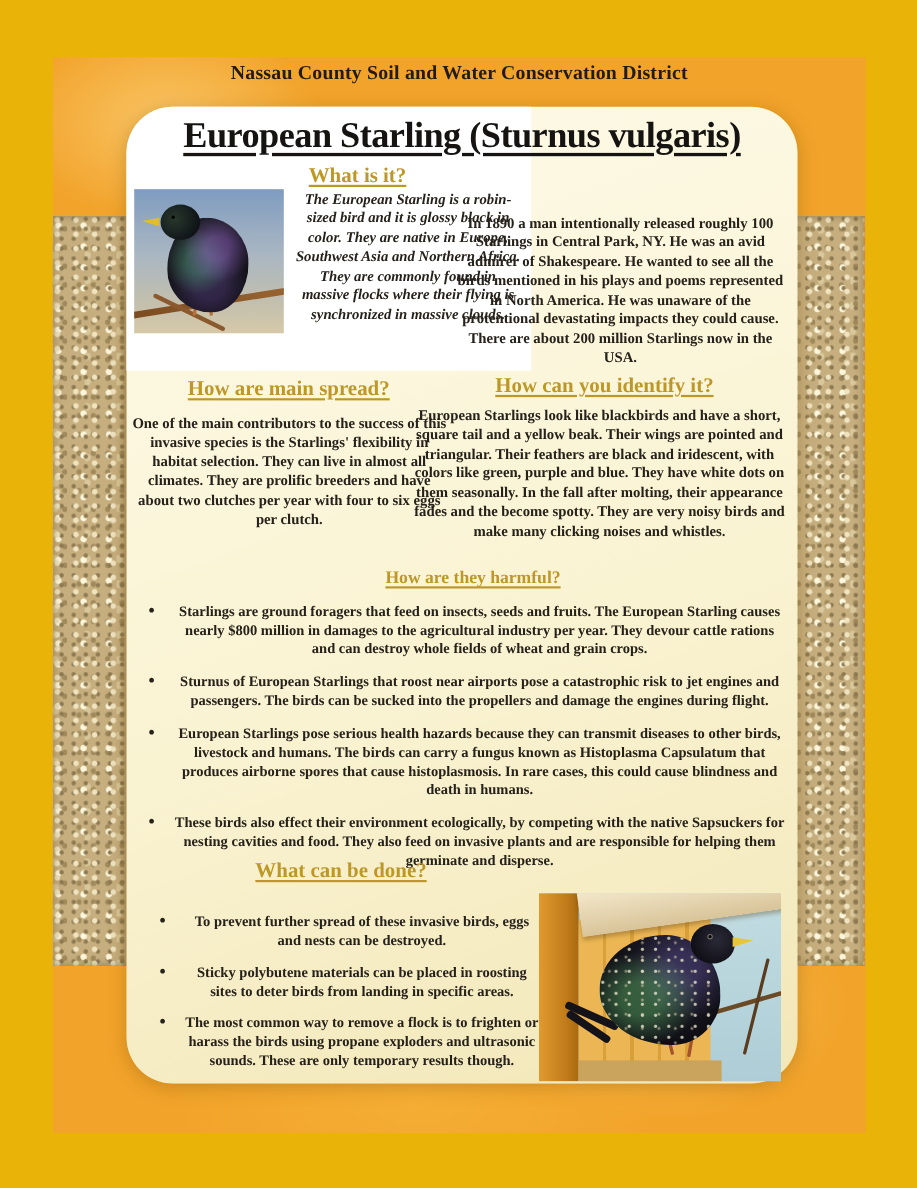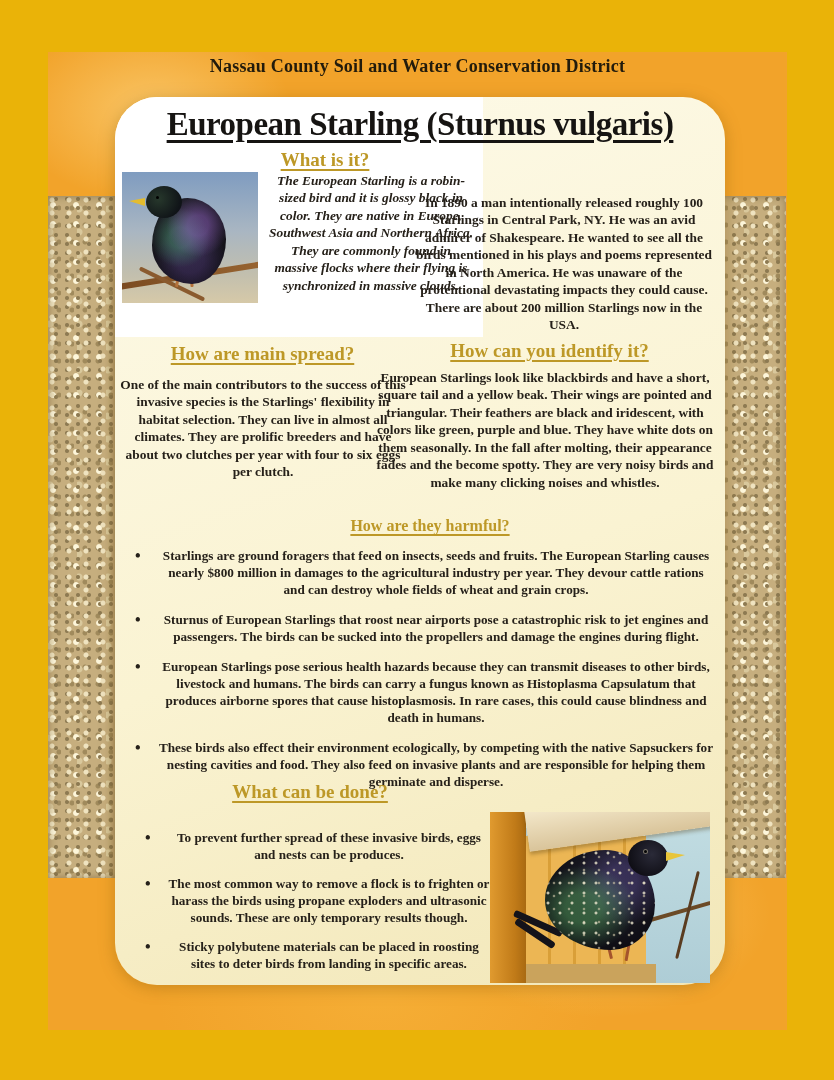--- a/index.html
+++ b/index.html
@@ -176,23 +176,23 @@
 
     <li><span>Starlings are ground foragers that feed on insects, seeds and fruits. The European Starling causes nearly $800 million  in damages to the agricultural industry per year. They devour cattle rations and can destroy whole fields of wheat and grain crops.</span></li>
         <li><span>Sturnus of European Starlings that roost near airports pose a catastrophic risk to jet engines and passengers. The birds can be sucked into the propellers and damage the engines during flight.</span></li>
         <li><span>European Starlings pose serious health hazards because they can transmit diseases to other birds, livestock and humans. The birds can carry a fungus known as Histoplasma Capsulatum that produces airborne spores that cause histoplasmosis. In rare cases, this could cause blindness and death in humans.</span></li>
         <li><span>These birds also effect their environment ecologically, by competing with the native Sapsuckers for nesting cavities and food. They also feed on invasive plants and are responsible for helping them germinate and disperse.</span></li>
       </ul>
 
     <div class="gold-heading h-done">What can be done?</div>
     <ul class="done-list">
 
-    <li><span>To prevent further spread of these invasive birds, eggs and nests can be produces.</span></li>
+    <li><span>To prevent further spread of these invasive birds, eggs and nests can be destroyed.</span></li>
+        <li><span>Sticky polybutene materials can be placed in roosting sites to deter birds from landing in specific areas.</span></li>
         <li><span>The most common way to remove  a flock is to frighten or harass the birds using propane exploders and ultrasonic sounds. These are only temporary  results though.</span></li>
-        <li><span>Sticky polybutene materials can be placed in roosting sites to deter birds from landing in specific areas.</span></li>
       </ul>
 
     <div class="photo2" role="img" aria-label="European Starling perched beside a wooden birdhouse">
       <div class="p2-post"></div>
       <div class="p2-wall"></div>
       <div class="p2-roof"></div>
       <div class="p2-floor"></div>
       <div class="p2-branch"></div>
       <div class="p2-twig"></div>
       <div class="p2-tail"></div>

